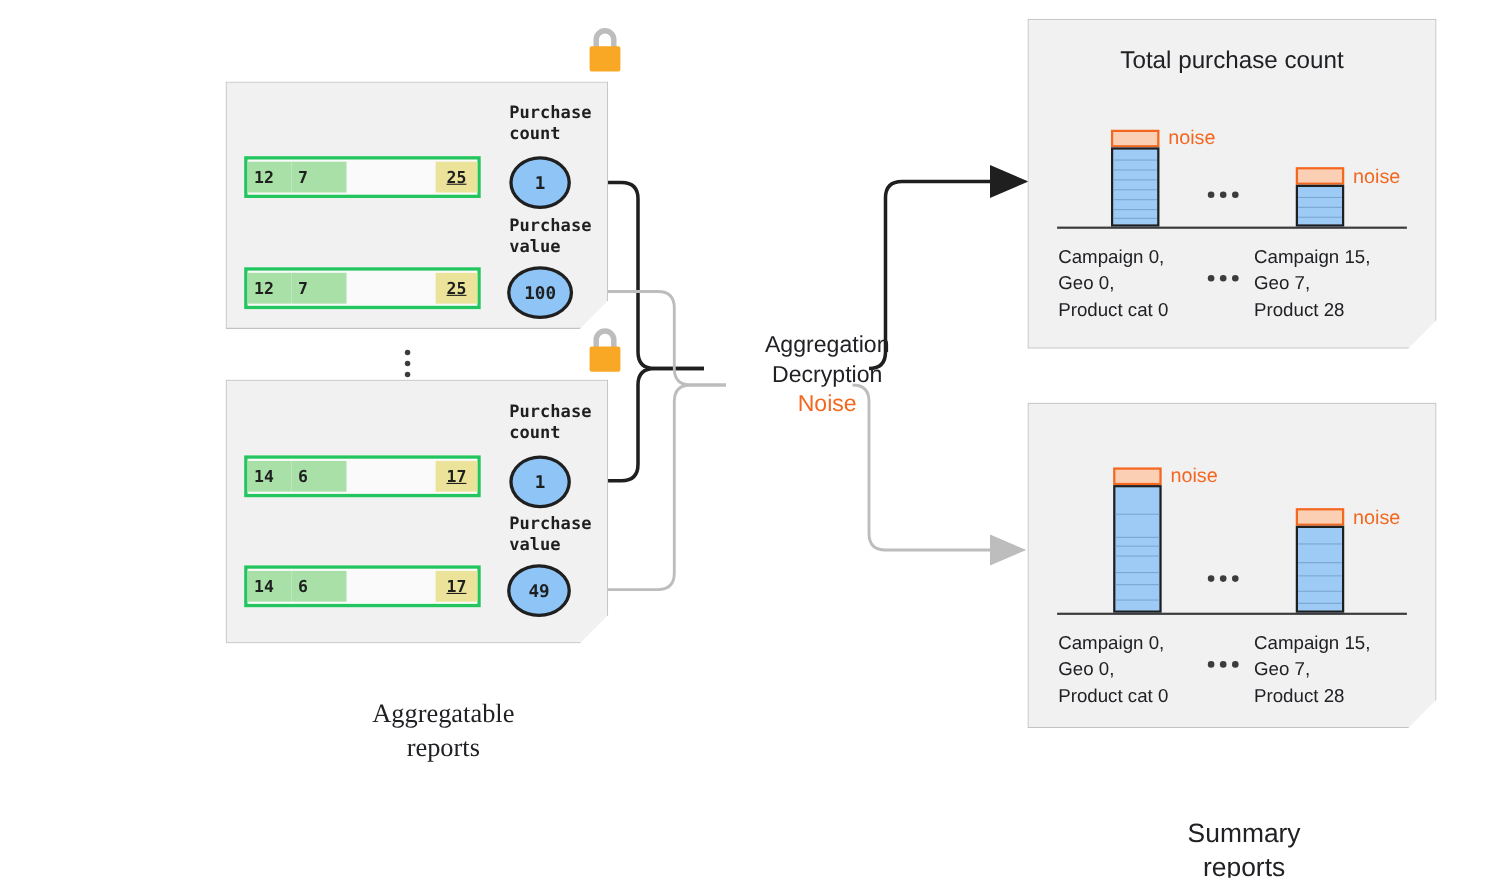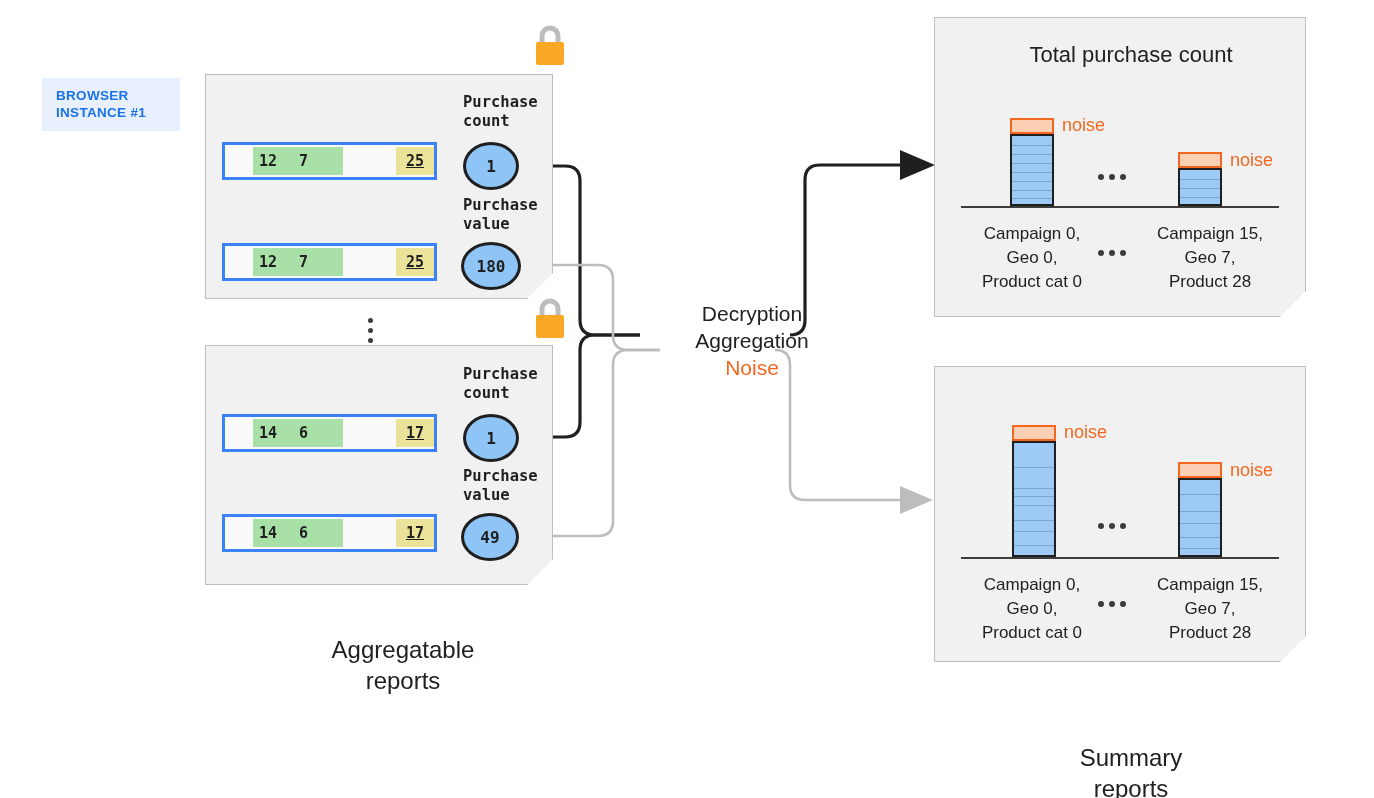--- a/index.html
+++ b/index.html
@@ -18,22 +18,22 @@
 
   
   .panel{position:absolute;background:#f1f1f1;border:1px solid #bdbdbd;
          box-sizing:border-box;}
   .panel.chamfer{
       clip-path:polygon(0 0, 100% 0, 100% calc(100% - 26px),
                         calc(100% - 26px) 100%, 0 100%);
   }
 
   
-  .report{position:absolute;background:#fafafa;border:3px solid #3b82f6;
-          box-sizing:border-box;display:flex;align-items:center;padding-left:28px;}
+  .report{position:absolute;background:#fafafa;border:3px solid #22c55e;
+          box-sizing:border-box;display:flex;align-items:center;}
   .cell{height:28px;display:flex;align-items:center;justify-content:flex-start;
         font-family:"DejaVu Sans Mono",monospace;font-size:15px;font-weight:600;
         color:#1f1f1f;box-sizing:border-box;padding:0 6px;}
   .cell.green{background:#a8e0a8;}
   .cell.yellow{background:#ece39b;justify-content:center;padding:0;}
   .cell.yellow span{text-decoration:underline;}
   .cell.spacer{background:transparent;}
 
   
   .metric-label{position:absolute;font-family:"DejaVu Sans Mono",monospace;
@@ -52,34 +52,34 @@
          align-items:center;gap:5px;}
   .vdots i{display:block;width:5px;height:5px;border-radius:50%;background:#3c3c3c;}
 
   
   .process{position:absolute;text-align:center;font-size:21px;line-height:27px;
            color:#202124;white-space:nowrap;}
   .process .noise{color:#f4671f;}
 
   
   .sum-title{position:absolute;width:100%;text-align:center;font-size:22px;
-             color:#202124;margin-left:11px;}
+             color:#202124;}
   .axis{position:absolute;background:#3c3c3c;height:2px;}
 
   .bar{position:absolute;box-sizing:border-box;border:2.5px solid #1f1f1f;
        background:#9ecbf5;overflow:hidden;}
   .bar .seg{position:absolute;left:0;right:0;height:1px;background:#7aa7cf;}
   .noisecap{position:absolute;box-sizing:border-box;border:2.5px solid #f4671f;
             background:#fbcfb4;}
   .noiselab{position:absolute;color:#f4671f;font-size:18px;}
 
   .hdots{position:absolute;display:flex;gap:5px;align-items:center;}
   .hdots i{display:block;width:6px;height:6px;border-radius:50%;background:#3c3c3c;}
 
-  .catlab{position:absolute;text-align:center;font-size:17px;line-height:24px;
+  .catlab{position:absolute;font-size:17px;line-height:24px;
           color:#202124;white-space:pre-line;}
 
   
   .caption{position:absolute;text-align:center;font-size:24px;line-height:31px;
            color:#202124;white-space:pre-line;}
 </style>
 </head>
 <body>
 
 <div class="stage">
@@ -94,22 +94,20 @@
 
     <path d="M 522 536 H 598 Q 613 536 613 521 V 365 Q 613 350 628 350 H 660" fill="none" stroke="#bdbdbd" stroke-width="2.6"></path>
 
     <path d="M 790 335 Q 805 335 805 320 V 180 Q 805 165 820 165 H 905" fill="none" stroke="#1f1f1f" stroke-width="3.2"></path>
     <polygon points="900,150 935,165 900,180" fill="#1f1f1f"></polygon>
 
     <path d="M 775 350 Q 790 350 790 365 V 485 Q 790 500 805 500 H 905" fill="none" stroke="#bdbdbd" stroke-width="2.6"></path>
     <polygon points="900,486 933,500 900,514" fill="#bdbdbd"></polygon>
   </svg>
 
-  <div class="bi-chip" style="left:42px;top:78px;">BROWSER
-INSTANCE #1</div>
 
   <div class="panel chamfer" style="left:205px;top:74px;width:348px;height:225px;"></div>
 
   <div class="lock" style="left:533px;top:22px;">
     <svg width="34" height="48" viewBox="0 0 34 48">
       <path d="M 9 22 V 14 a 8 8 0 0 1 16 0 V 22" fill="none" stroke="#bdbdbd" stroke-width="5"></path>
       <rect x="3" y="20" width="28" height="23" rx="2" fill="#f9a825"></rect>
     </svg>
   </div>
 
@@ -130,21 +128,21 @@
     <div class="cell green" style="width:40px;">12</div>
     <div class="cell green" style="width:50px;">7</div>
     <div class="cell spacer" style="flex:1;"></div>
     <div class="cell yellow" style="width:38px;">
       <span>25</span>
     </div>
   </div>
 
   <div class="metric-label" style="left:463px;top:196px;">Purchase
 value</div>
-  <div class="bubble" style="left:461px;top:242px;width:60px;height:48px;">180</div>
+  <div class="bubble" style="left:461px;top:242px;width:60px;height:48px;">100</div>
 
   <div class="vdots" style="left:368px;top:318px;">
     <i></i>
       <i></i>
       <i></i>
   </div>
 
 
   <div class="panel chamfer" style="left:205px;top:345px;width:348px;height:240px;"></div>
 
@@ -175,22 +173,22 @@
     <div class="cell yellow" style="width:38px;">
       <span>17</span>
     </div>
   </div>
 
   <div class="metric-label" style="left:463px;top:467px;">Purchase
 value</div>
   <div class="bubble" style="left:461px;top:513px;width:58px;height:48px;">49</div>
 
   <div class="process" style="left:662px;top:300px;width:180px;">
+    <div>Aggregation</div>
     <div>Decryption</div>
-    <div>Aggregation</div>
     <div class="noise">Noise</div>
   </div>
 
   <div class="panel chamfer" style="left:934px;top:17px;width:372px;height:300px;"></div>
 
   <div class="sum-title" style="left:934px;top:42px;width:372px;">Total purchase count</div>
 
   <div class="axis" style="left:961px;top:206px;width:318px;"></div>
 
   <div class="noisecap" style="left:1010px;top:118px;width:44px;height:16px;"></div>
@@ -269,19 +267,19 @@
 Product cat 0</div>
   <div class="catlab" style="left:1140px;top:573px;width:140px;">Campaign 15,
 Geo 7,
 Product 28</div>
   <div class="hdots" style="left:1098px;top:601px;">
     <i></i>
       <i></i>
       <i></i>
   </div>
 
-  <div class="caption" style="left:258px;top:634px;width:290px;">Aggregatable
+  <div class="caption" style="left:258px;top:634px;width:290px;font-family:Liberation Serif, serif;">Aggregatable
 reports</div>
 
   <div class="caption" style="left:986px;top:702px;width:290px;margin-top:40px;">Summary
 reports</div>
 
 </div>
 
 </body></html>

